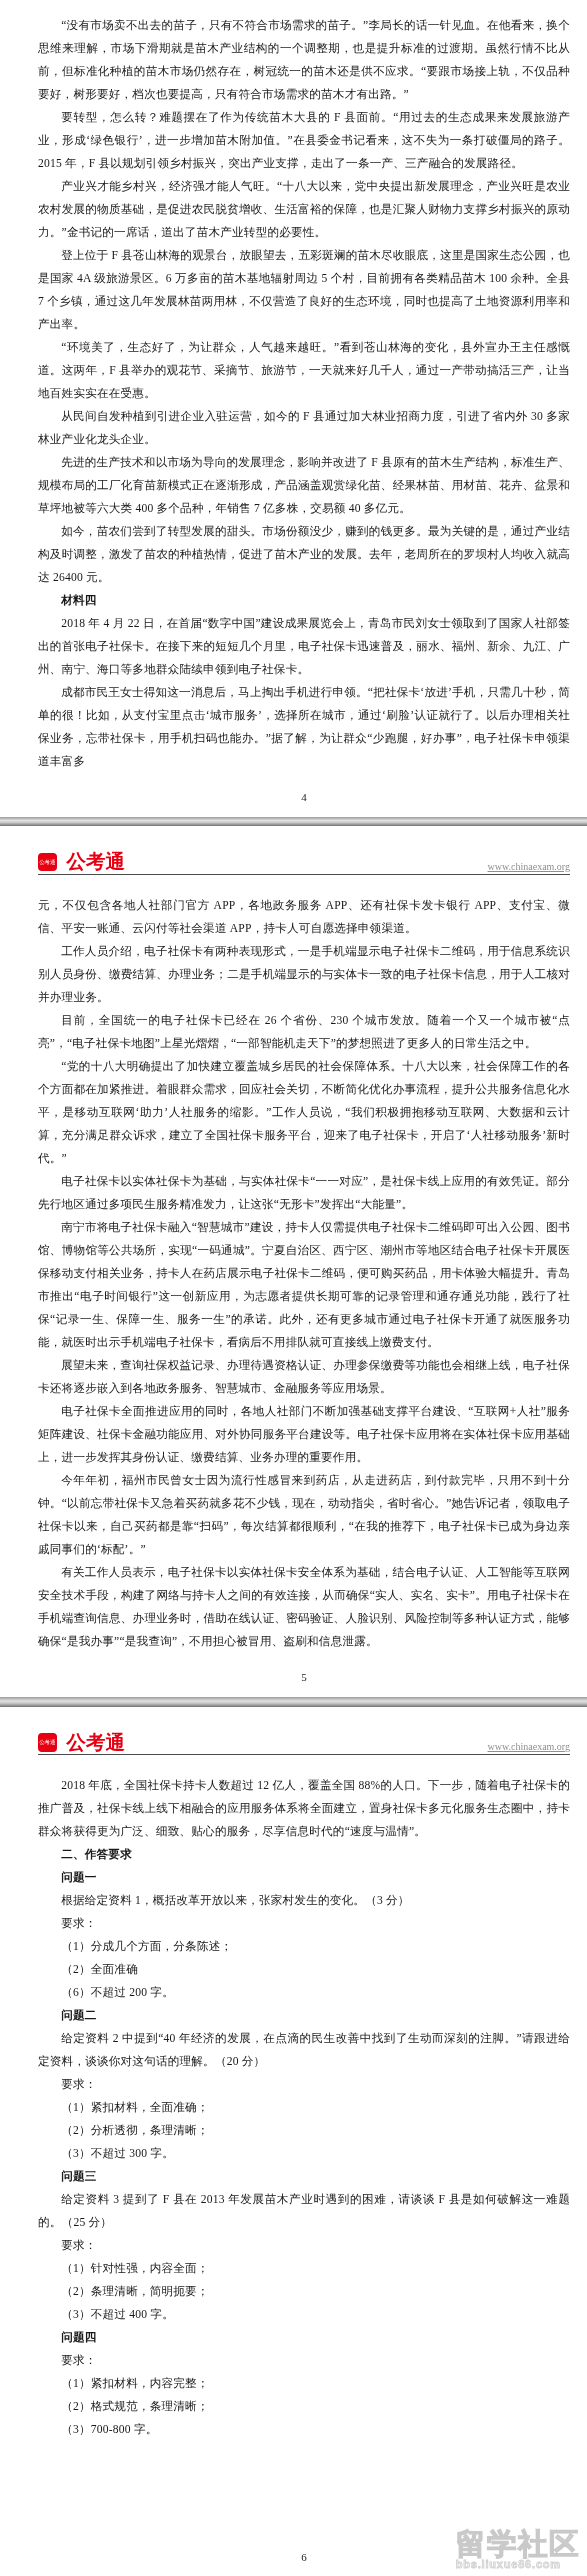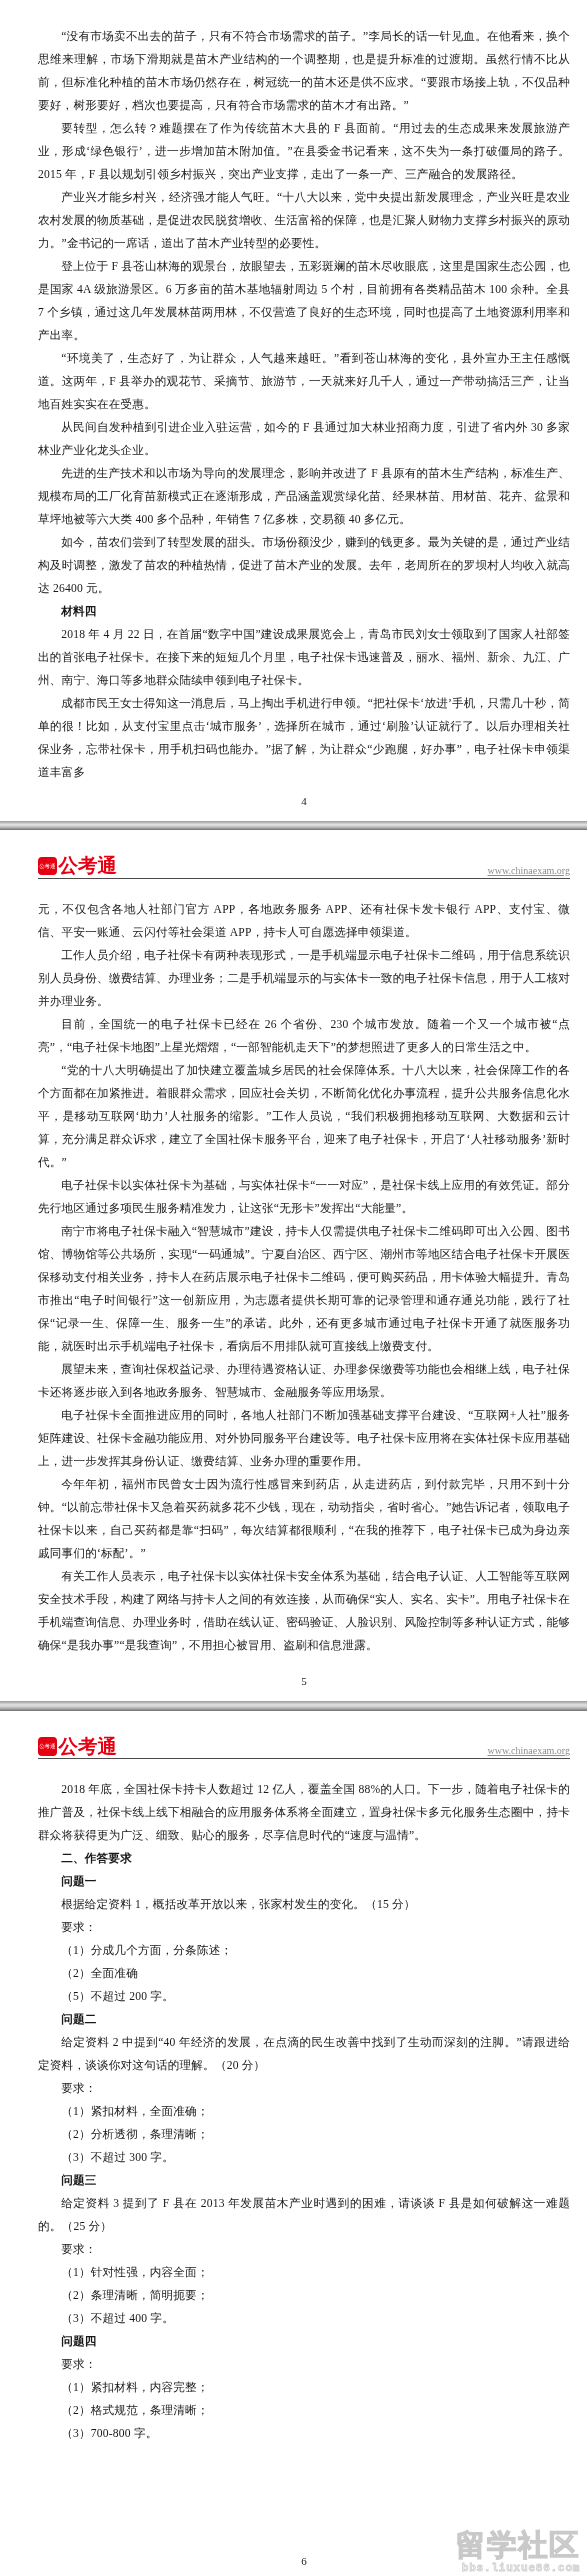--- a/index.html
+++ b/index.html
@@ -10,38 +10,38 @@
     -webkit-font-smoothing:antialiased;
   }
   .page{
     box-sizing:border-box;
     padding:0 18px 0 38px;
     display:flex;
     flex-direction:column;
     position:relative;
     background:#fff;
   }
-  .page.first{padding-top:25px;}
+  .page.first{padding-top:14px;}
   .page-4{min-height:817px;}
   .page-5{min-height:871px;}
   .page-6{min-height:870px;}
   .divider{
     height:9.3px;
     width:588px;
     background:linear-gradient(180deg,#9a9a9a 0%,#e0e0e0 38%,#cfcfcf 58%,#8a8a8a 90%,#6d6d6d 100%);
   }
   .header{
     margin-top:26px;
     display:flex;
     align-items:flex-end;
     justify-content:space-between;
     border-bottom:1.6px solid #4a4a4a;
     padding-bottom:2.3px;
   }
-  .logo{display:flex;align-items:center;gap:2px;}
+  .logo{display:flex;align-items:center;gap:10px;}
   .badge{
     width:18.6px;height:18.6px;
     background:#e60012;
     border-radius:3.9px;
     color:#fff;
     font-size:5.4px;
     line-height:18.6px;
     text-align:center;
     font-family:"Liberation Sans","DejaVu Sans",sans-serif;
     letter-spacing:0;
@@ -77,23 +77,23 @@
     margin-top:auto;
     text-align:center;
     font-size:11px;
     color:#222;
     padding:11px 0 14px;
   }
   .watermark{
     position:absolute;
     right:7.8px;
     bottom:6.2px;
-    text-align:right;
+    text-align:left;
     pointer-events:none;
-    font-family:Liberation Mono, monospace;
+    font-family:Liberation Sans, sans-serif;
   }
   .wm-title{
     font-size:29.5px;
     font-weight:700;
     color:#f4f4f4;
     -webkit-text-stroke:1.2px #c9c9c9;
     letter-spacing:1.6px;
     line-height:1.0;
   }
   .wm-sub{
@@ -156,25 +156,25 @@
     <div class="logo">
       <span class="badge">公考通</span>
       <span class="brand">公考通</span>
     </div>
     <a class="url">www.chinaexam.org</a>
   </div>
   <div class="content">
       <p class="body">2018 年底，全国社保卡持卡人数超过 12 亿人，覆盖全国 88%的人口。下一步，随着电子社保卡的推广普及，社保卡线上线下相融合的应用服务体系将全面建立，置身社保卡多元化服务生态圈中，持卡群众将获得更为广泛、细致、贴心的服务，尽享信息时代的“速度与温情”。</p>
       <p class="heading">二、作答要求</p>
       <p class="heading">问题一</p>
-      <p class="body">根据给定资料 1，概括改革开放以来，张家村发生的变化。（15 分）</p>
+      <p class="body">根据给定资料 1，概括改革开放以来，张家村发生的变化。（3 分）</p>
       <p class="body">要求：</p>
       <p class="body">（1）分成几个方面，分条陈述；</p>
       <p class="body">（2）全面准确</p>
-      <p class="body">（5）不超过 200 字。</p>
+      <p class="body">（6）不超过 200 字。</p>
       <p class="heading">问题二</p>
       <p class="body">给定资料 2 中提到“40 年经济的发展，在点滴的民生改善中找到了生动而深刻的注脚。”请跟进给定资料，谈谈你对这句话的理解。（20 分）</p>
       <p class="body">要求：</p>
       <p class="body">（1）紧扣材料，全面准确；</p>
       <p class="body">（2）分析透彻，条理清晰；</p>
       <p class="body">（3）不超过 300 字。</p>
       <p class="heading">问题三</p>
       <p class="body">给定资料 3 提到了 F 县在 2013 年发展苗木产业时遇到的困难，请谈谈 F 县是如何破解这一难题的。（25 分）</p>
       <p class="body">要求：</p>
       <p class="body">（1）针对性强，内容全面；</p>

